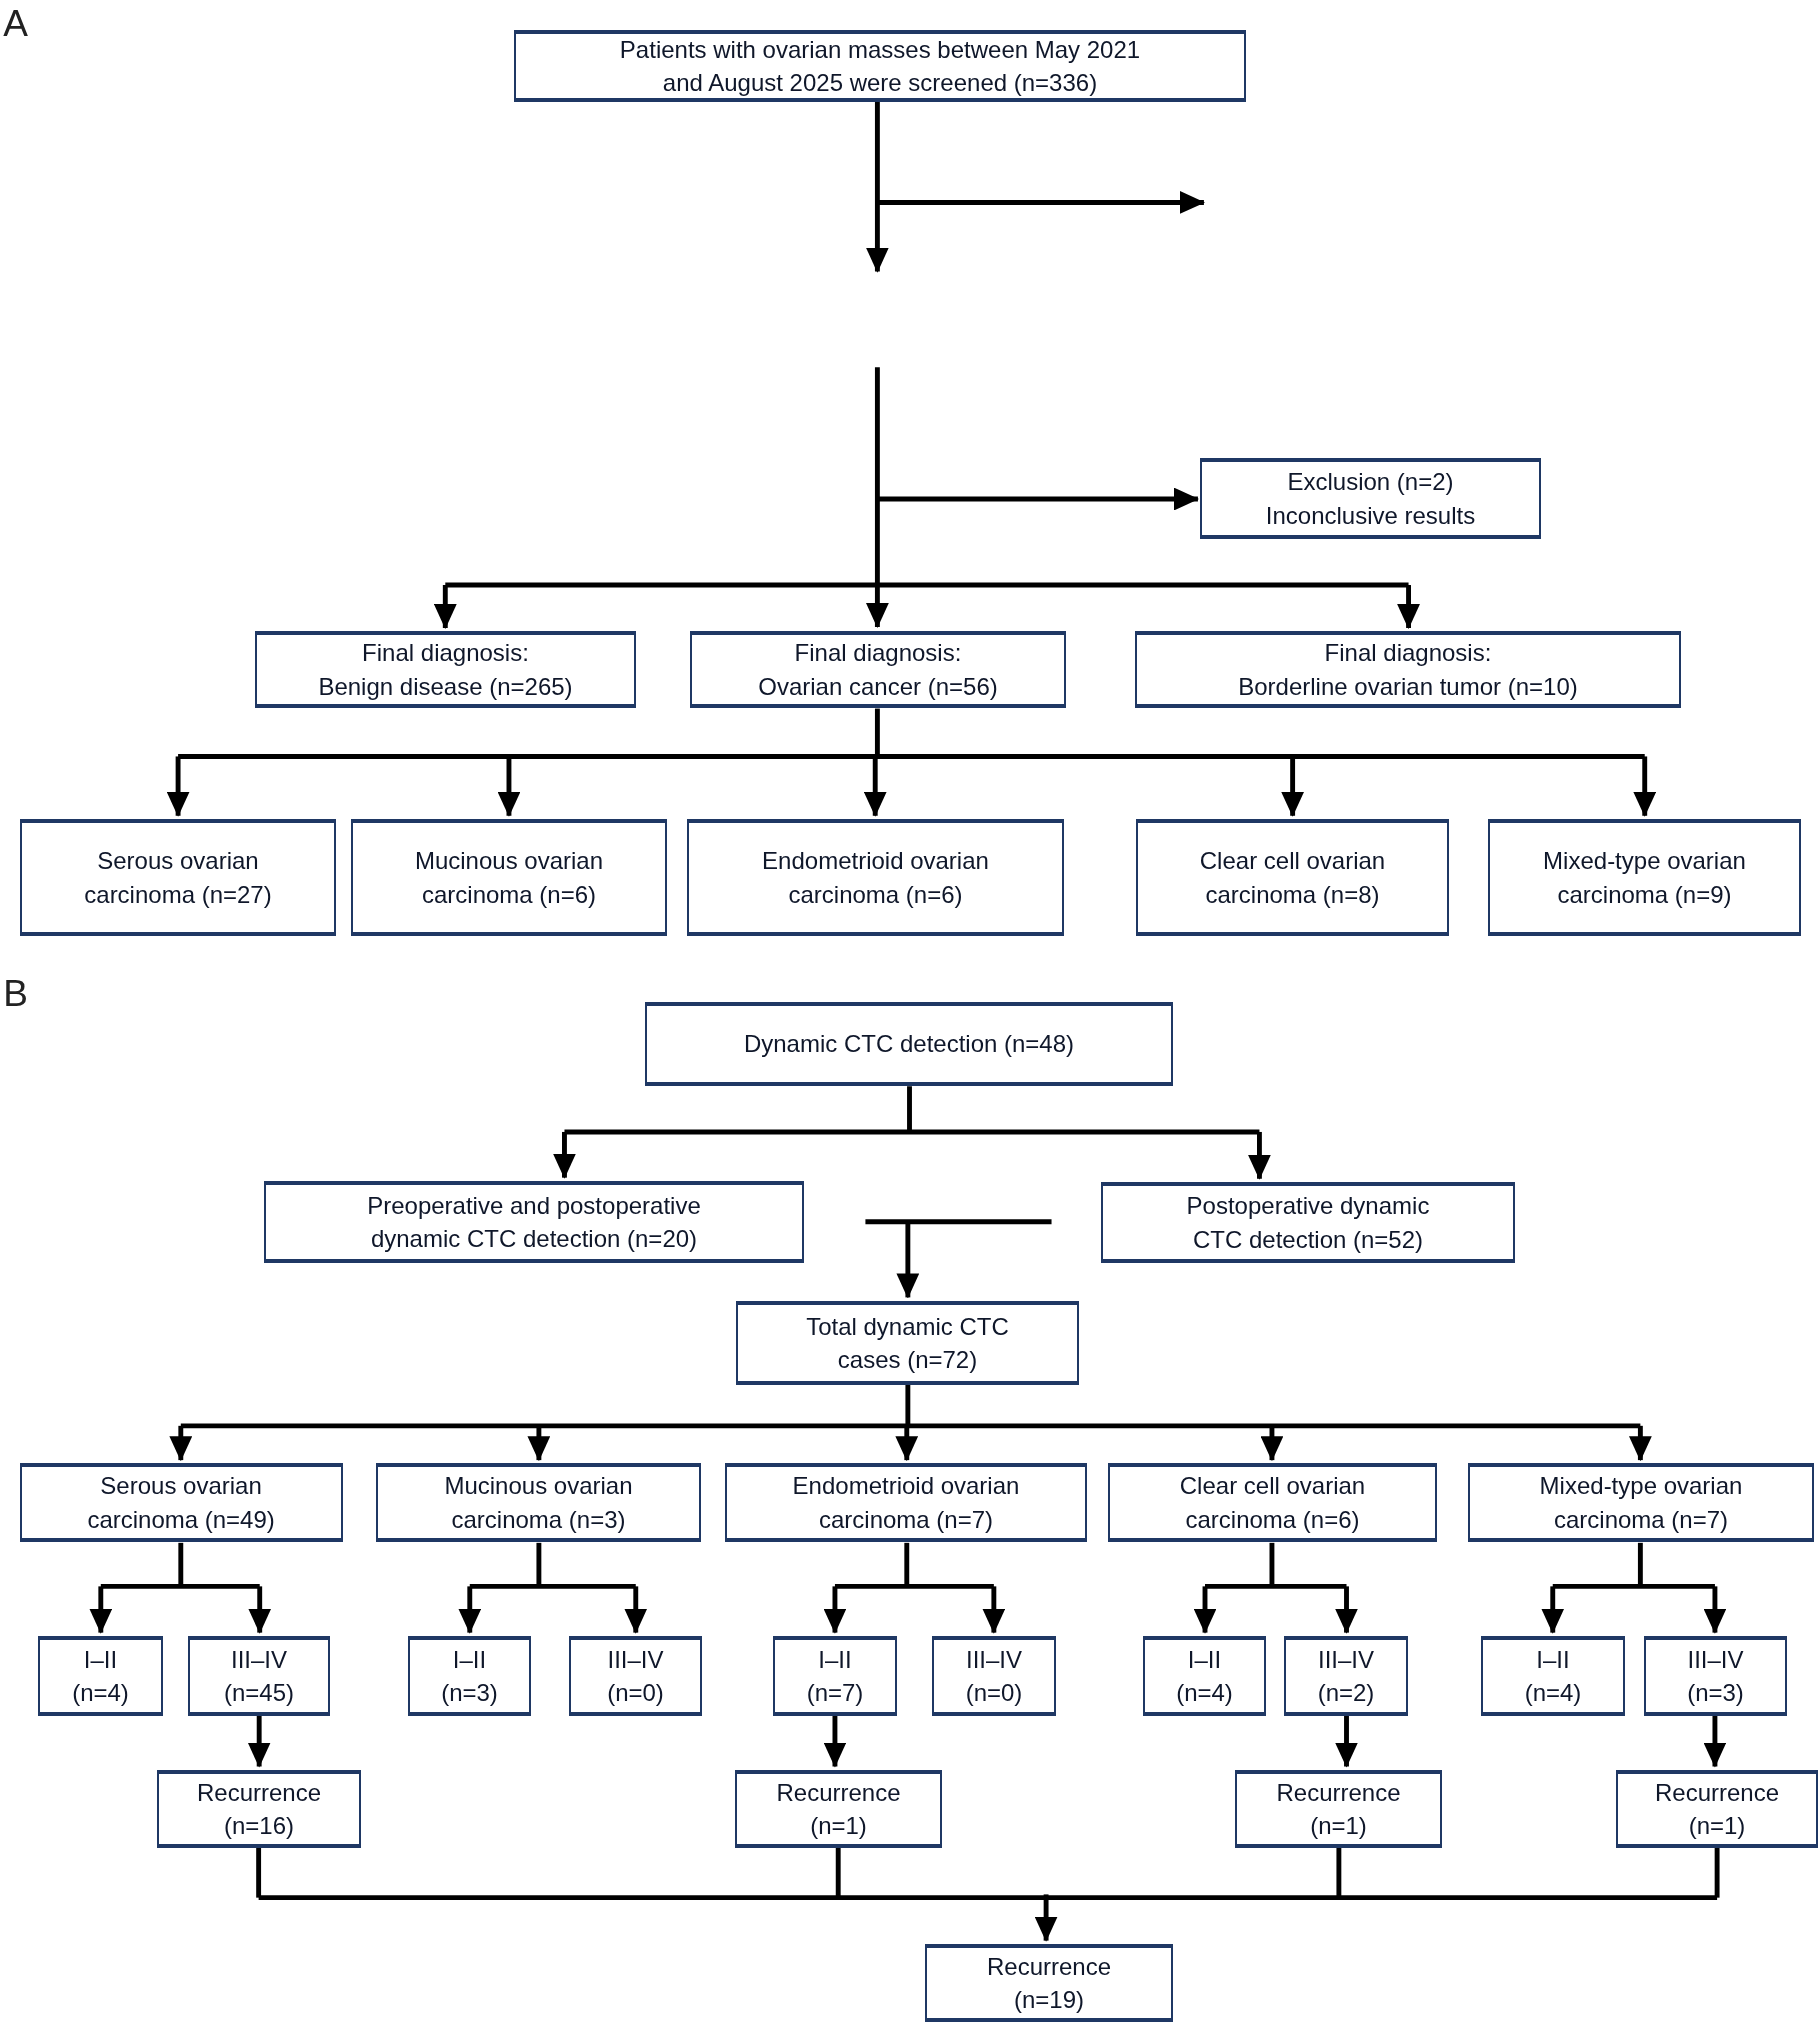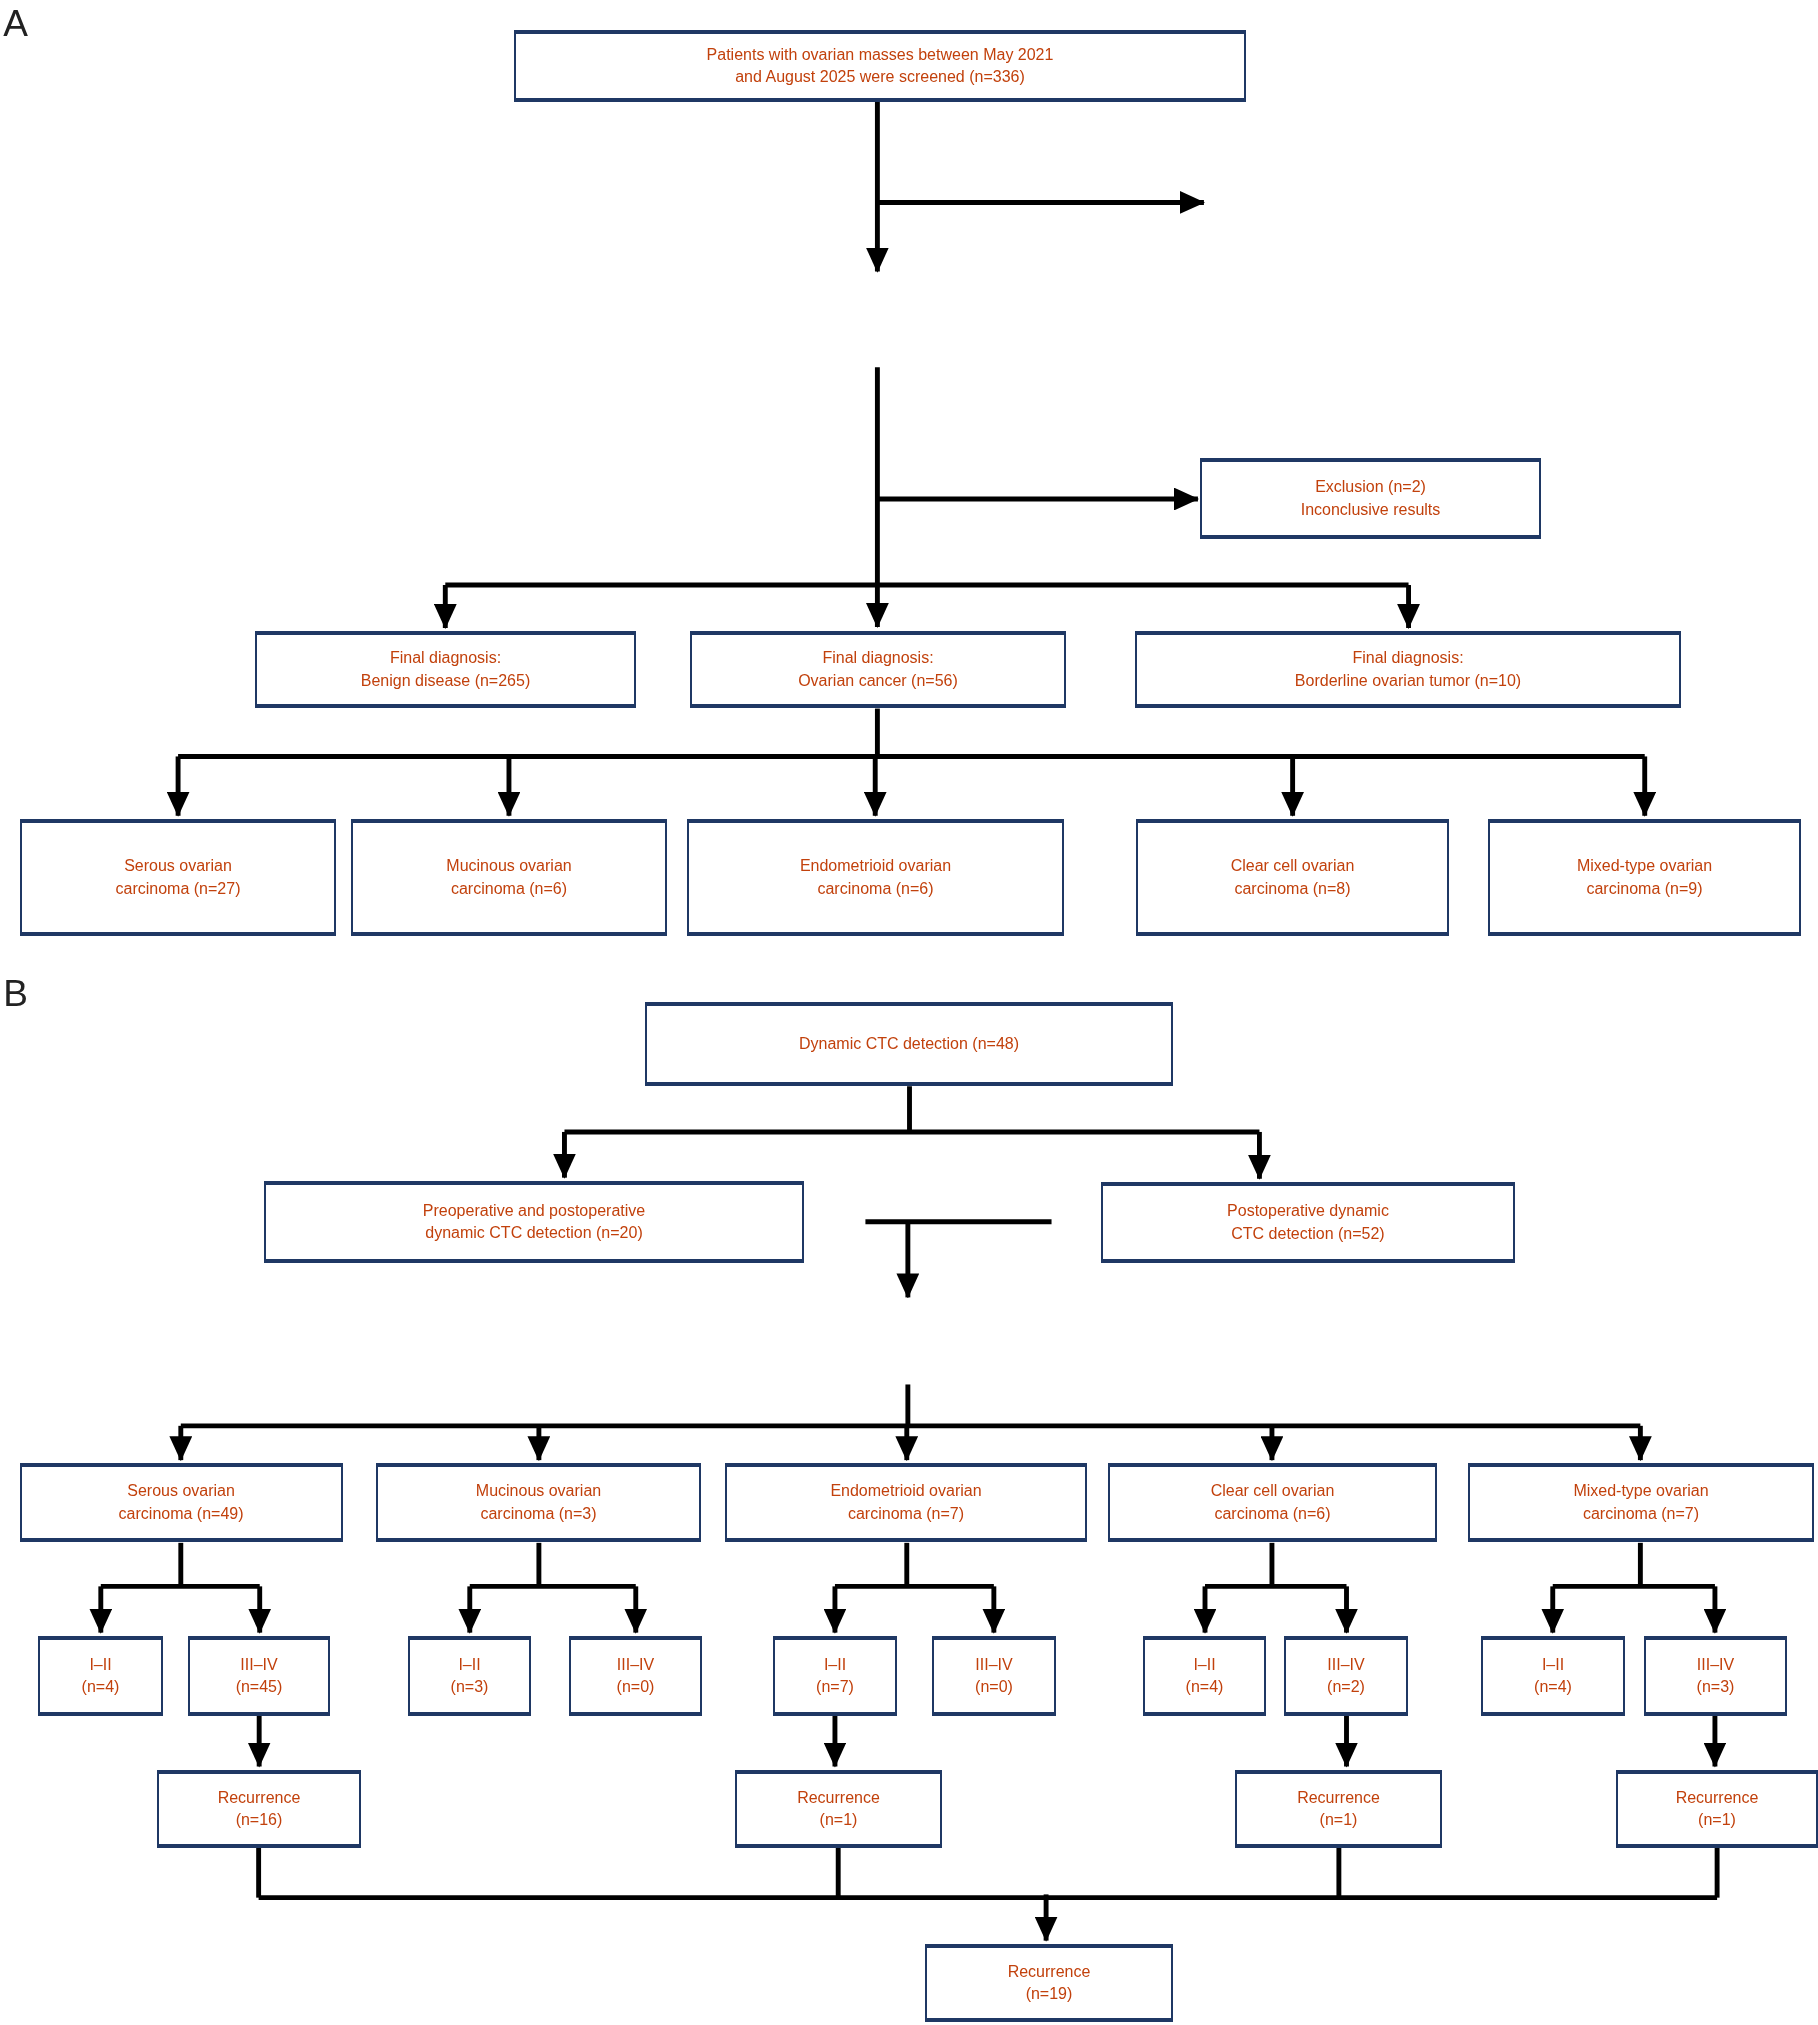--- a/index.html
+++ b/index.html
@@ -10,21 +10,21 @@
   }
   svg.wires { position:absolute; left:0; top:0; width:1819px; height:2025px; }
   svg.wires line { stroke:#000000; stroke-width:9; }
   .box {
     position:absolute; box-sizing:border-box;
     background:#ffffff;
     border:2.7px solid #1f3864;
     border-top-width:4.9px; border-bottom-width:4.9px;
     display:flex; align-items:center; justify-content:center;
     text-align:center; white-space:pre-line;
-    font-size:16px; line-height:1.38; color:#c2410c;
+    font-size:24px; line-height:1.38; color:#0f172a;
   }
   .plabel {
     position:absolute; font-size:37px; color:#222222; font-weight:400;
   }
 </style>
 </head>
 <body>
 
 <div class="canvas">
 
@@ -128,20 +128,22 @@
   <div class="box" style="left:1136px; top:819px; width:313px;  height:117px;">Clear cell ovarian
 carcinoma (n=8)</div>
   <div class="box" style="left:1488px; top:819px; width:313px;  height:117px;">Mixed-type ovarian
 carcinoma (n=9)</div>
 
   <div class="box" style="left:645px; top:1002px; width:528px;  height:84px;">Dynamic CTC detection (n=48)</div>
   <div class="box" style="left:264px;  top:1181px; width:540px; height:82px;">Preoperative and postoperative
 dynamic CTC detection (n=20)</div>
   <div class="box" style="left:1101px; top:1182px; width:414px;  height:81px;">Postoperative dynamic
 CTC detection (n=52)</div>
+  <div class="box" style="left:736px; top:1301px; width:343px;  height:84px;">Total dynamic CTC
+cases (n=72)</div>
   <div class="box" style="left:19.6px;   top:1463px; width:323px;  height:79px;">Serous ovarian
 carcinoma (n=49)</div>
   <div class="box" style="left:376px;  top:1463px; width:325px;  height:79px;">Mucinous ovarian
 carcinoma (n=3)</div>
   <div class="box" style="left:725px; top:1463px; width:362px;  height:79px;">Endometrioid ovarian
 carcinoma (n=7)</div>
   <div class="box" style="left:1108px; top:1463px; width:329px;  height:79px;">Clear cell ovarian
 carcinoma (n=6)</div>
   <div class="box" style="left:1468px; top:1463px; width:346px;  height:79px;">Mixed-type ovarian
 carcinoma (n=7)</div>

